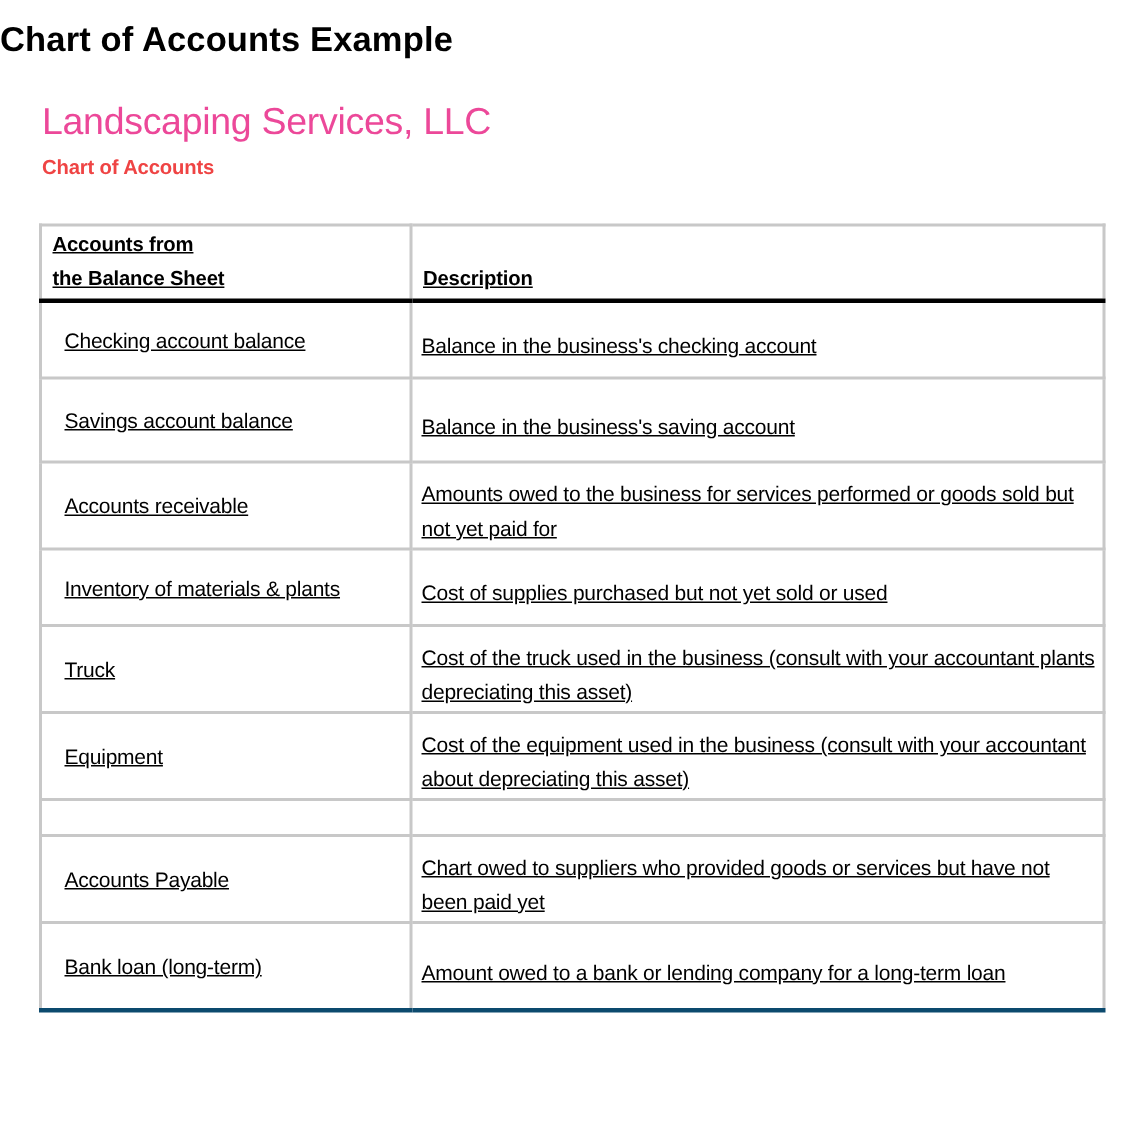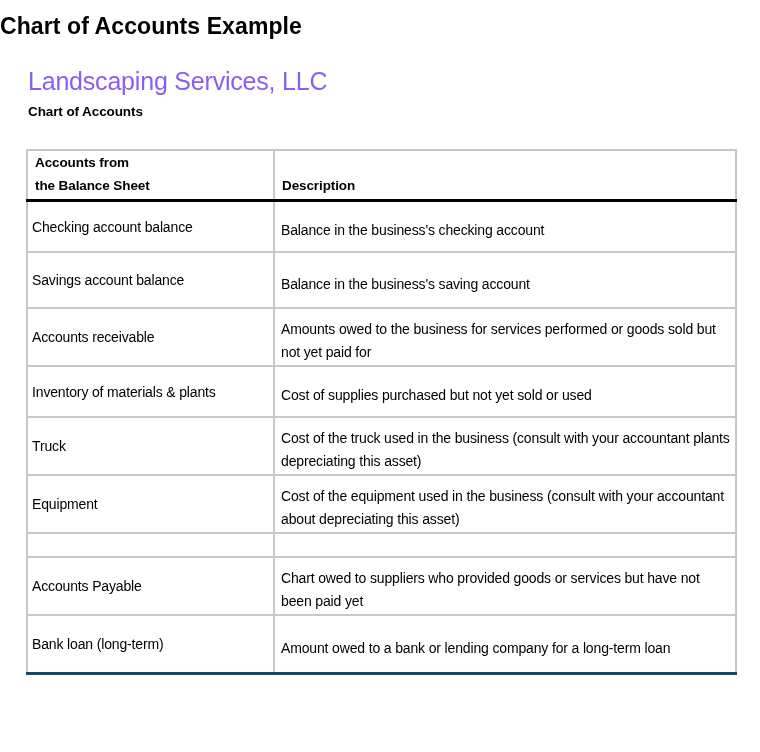--- a/index.html
+++ b/index.html
@@ -33,39 +33,40 @@
   
   .company-block {
     padding-left: 28px;
     padding-top: 26px;
   }
   .company-name {
     font-family: "Liberation Sans", sans-serif;
     font-size: 25px;
     font-weight: normal;
     line-height: 1.12;
-    color: #8b5cf6;
+    color: #ec4899;
     letter-spacing: -0.2px;
   }
   .company-subtitle {
     font-family: "Liberation Sans", sans-serif;
     font-size: 13.5px;
     font-weight: bold;
     line-height: 1.2;
     margin-top: 9px;
-    color: #000000;
+    color: #ef4444;
     letter-spacing: -0.1px;
   }
 
   
   .coa-table-wrap {
     position: absolute;
     left: 26px;
     top: 149px;
     width: 646px;
+    text-decoration: underline;
   }
   table.coa {
     border-collapse: collapse;
     table-layout: fixed;
     width: 709px;
     font-family: "Liberation Sans", sans-serif;
   }
   table.coa col.c-account { width: 247px; }
   table.coa col.c-desc { width: 462px; }
 
@@ -98,21 +99,21 @@
   }
   th .head-line { display: block; }
 
   
   td.account-cell {
     vertical-align: middle;
   }
   td.account-cell .cell-inner {
     font-size: 14px;
     line-height: 1.45;
-    padding-left: 4px;
+    padding-left: 15px;
     padding-right: 6px;
     letter-spacing: -0.15px;
   }
   td.desc-cell {
     vertical-align: top;
   }
   td.desc-cell .cell-inner {
     font-size: 14px;
     line-height: 1.62;
     padding-left: 6px;

